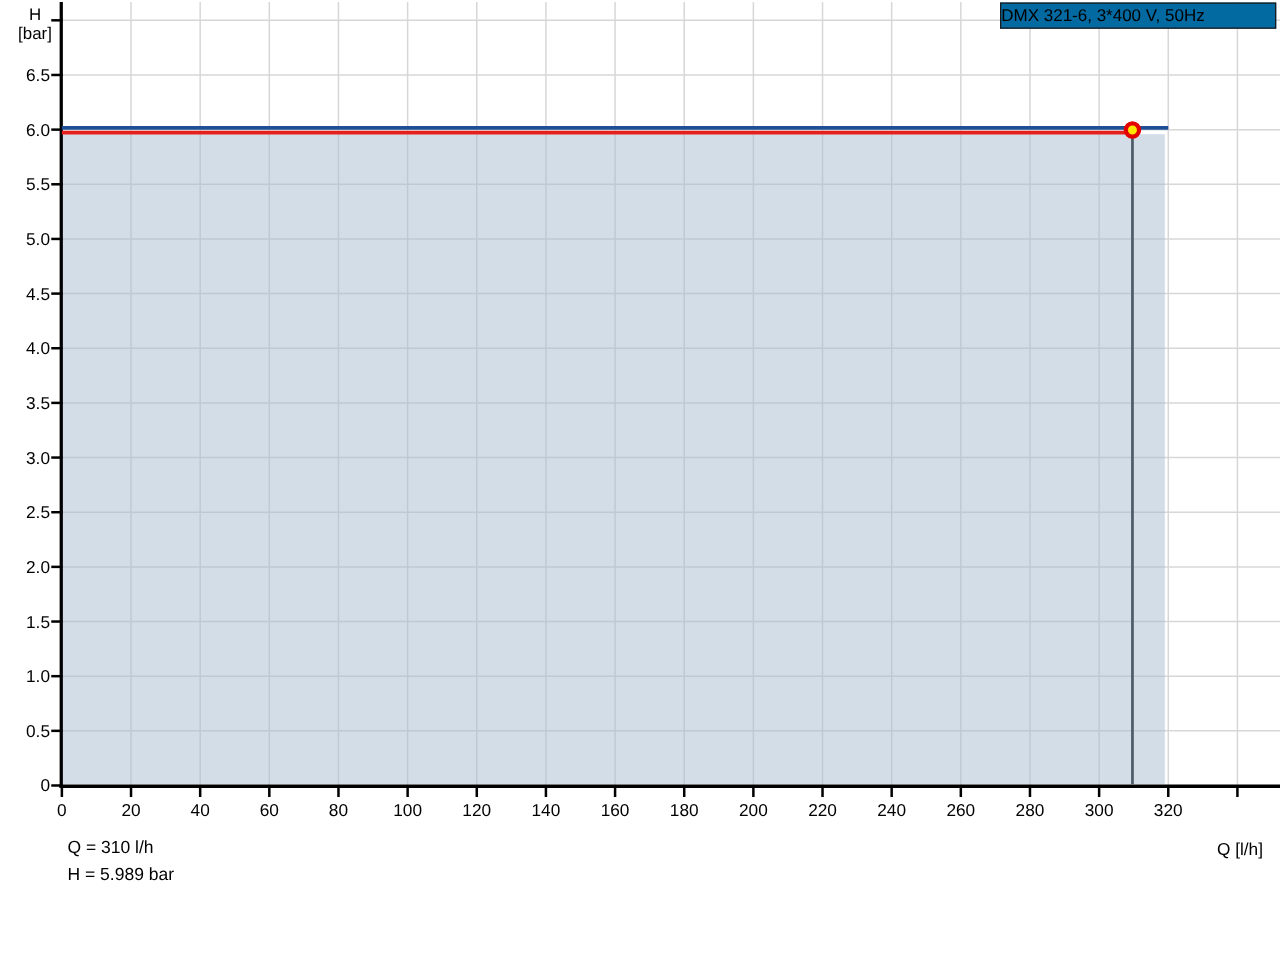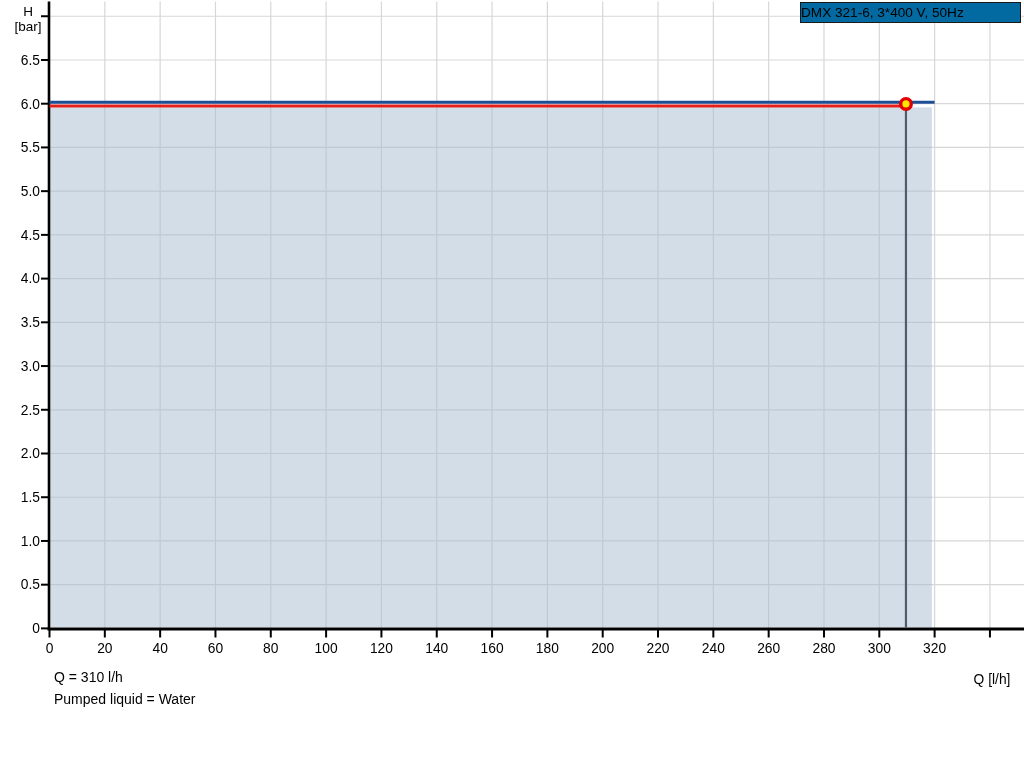--- a/index.html
+++ b/index.html
@@ -153,16 +153,16 @@
   </div>
 
   <div class="x-axis-title">Q [l/h]</div>
 
   <div class="legend-box">
     <span>DMX 321-6, 3*400 V, 50Hz</span>
   </div>
 
   <div class="chart-footer">
     <div>Q = 310 l/h</div>
-    <div>Pumped liquid = Water</div>
+    <div>H = 5.989 bar</div>
   </div>
 
 </div>
 
 </body></html>

